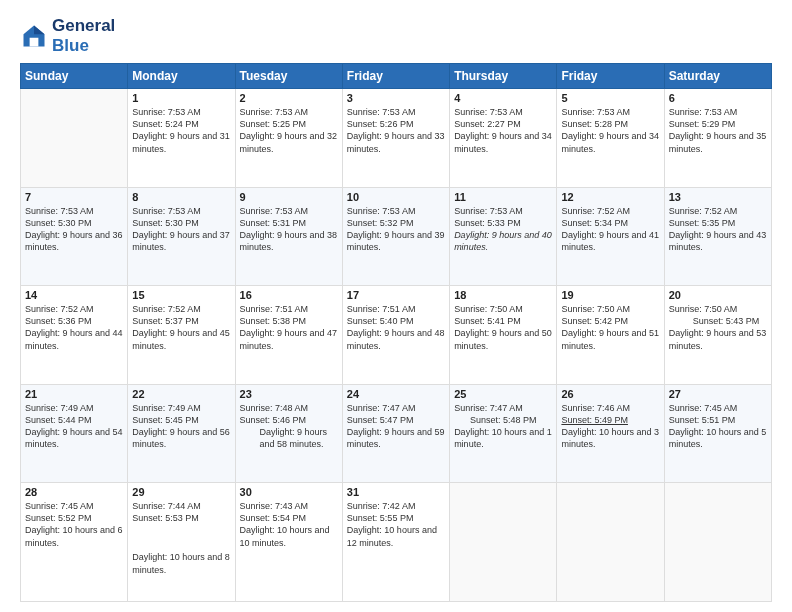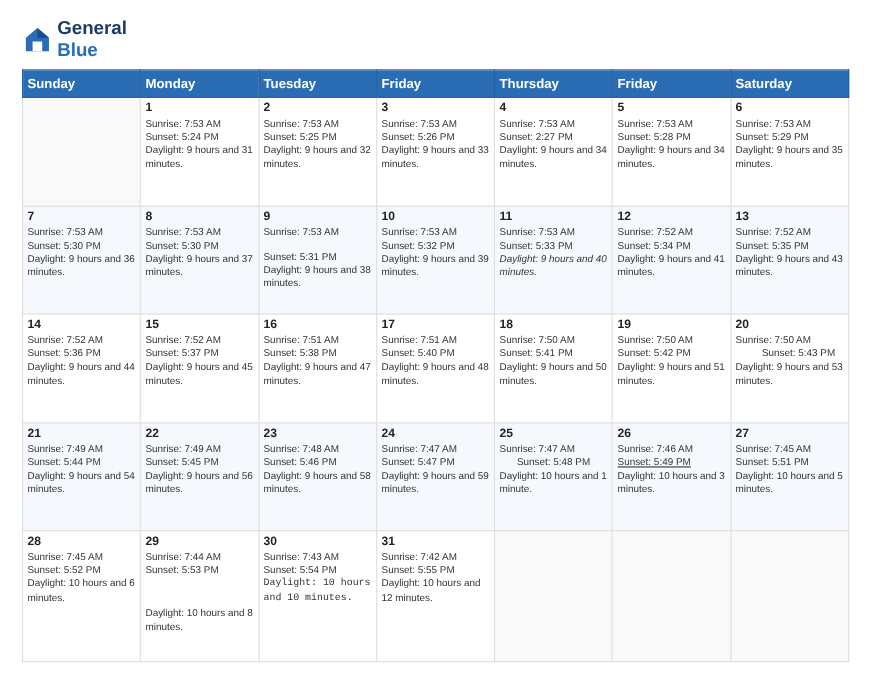--- a/index.html
+++ b/index.html
@@ -191,21 +191,21 @@
             <div class="day-info">
               <span style="display: block;">Sunrise: 7:53 AM</span>
               <span style="display: block;">Sunset: 5:30 PM</span>
               <span style="display: block;">Daylight: 9 hours and 37 minutes.</span>
             </div>
           </td>
           <td>
             <span class="day-number">9</span>
             <div class="day-info">
               <span style="display: block;">Sunrise: 7:53 AM</span>
-              <span style="display: block; margin-top: 10px;">Sunset: 5:31 PM</span>
+              <span style="display: block;">Sunset: 5:31 PM</span>
               <span style="display: block;">Daylight: 9 hours and 38 minutes.</span>
             </div>
           </td>
           <td>
             <span class="day-number">10</span>
             <div class="day-info">
               <span style="display: block;">Sunrise: 7:53 AM</span>
               <span style="display: block;">Sunset: 5:32 PM</span>
               <span style="display: block;">Daylight: 9 hours and 39 minutes.</span>
             </div>
@@ -308,21 +308,21 @@
               <span style="display: block;">Sunrise: 7:49 AM</span>
               <span style="display: block;">Sunset: 5:45 PM</span>
               <span style="display: block;">Daylight: 9 hours and 56 minutes.</span>
             </div>
           </td>
           <td>
             <span class="day-number">23</span>
             <div class="day-info">
               <span style="display: block;">Sunrise: 7:48 AM</span>
               <span style="display: block;">Sunset: 5:46 PM</span>
-              <span style="display: block;">Daylight: 9 hours and 58 minutes.</span>
+              <span style="display: block; margin-left: 20px;">Daylight: 9 hours and 58 minutes.</span>
             </div>
           </td>
           <td>
             <span class="day-number">24</span>
             <div class="day-info">
               <span style="display: block;">Sunrise: 7:47 AM</span>
               <span style="display: block;">Sunset: 5:47 PM</span>
               <span style="display: block;">Daylight: 9 hours and 59 minutes.</span>
             </div>
           </td>
@@ -366,21 +366,21 @@
               <span style="display: block;">Sunrise: 7:44 AM</span>
               <span style="display: block;">Sunset: 5:53 PM</span>
               <span style="display: block; margin-top: 27px;">Daylight: 10 hours and 8 minutes.</span>
             </div>
           </td>
           <td>
             <span class="day-number">30</span>
             <div class="day-info">
               <span style="display: block;">Sunrise: 7:43 AM</span>
               <span style="display: block;">Sunset: 5:54 PM</span>
-              <span style="display: block; font-family: Liberation Mono, monospace;">Daylight: 10 hours and 10 minutes.</span>
+              <span style="display: block;">Daylight: 10 hours and 10 minutes.</span>
             </div>
           </td>
           <td>
             <span class="day-number">31</span>
             <div class="day-info">
               <span style="display: block;">Sunrise: 7:42 AM</span>
               <span style="display: block;">Sunset: 5:55 PM</span>
               <span style="display: block;">Daylight: 10 hours and 12 minutes.</span>
             </div>
           </td>

